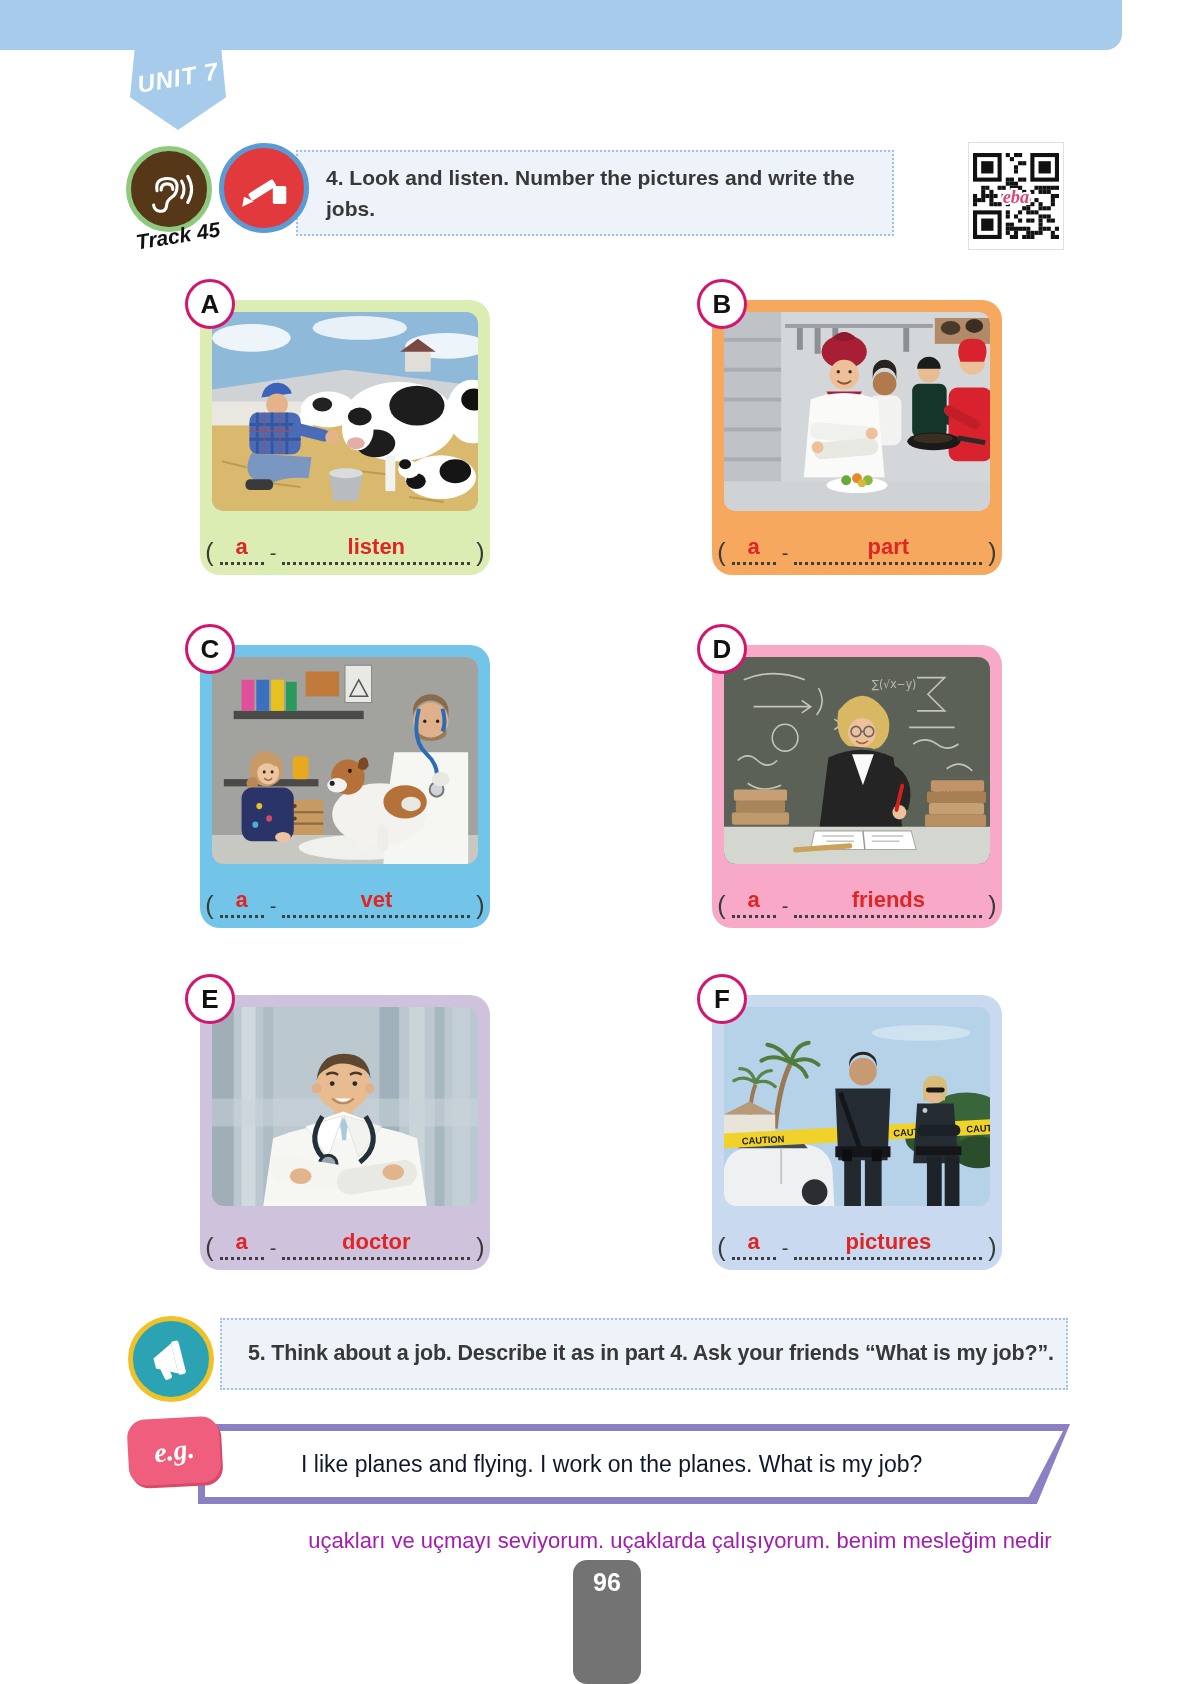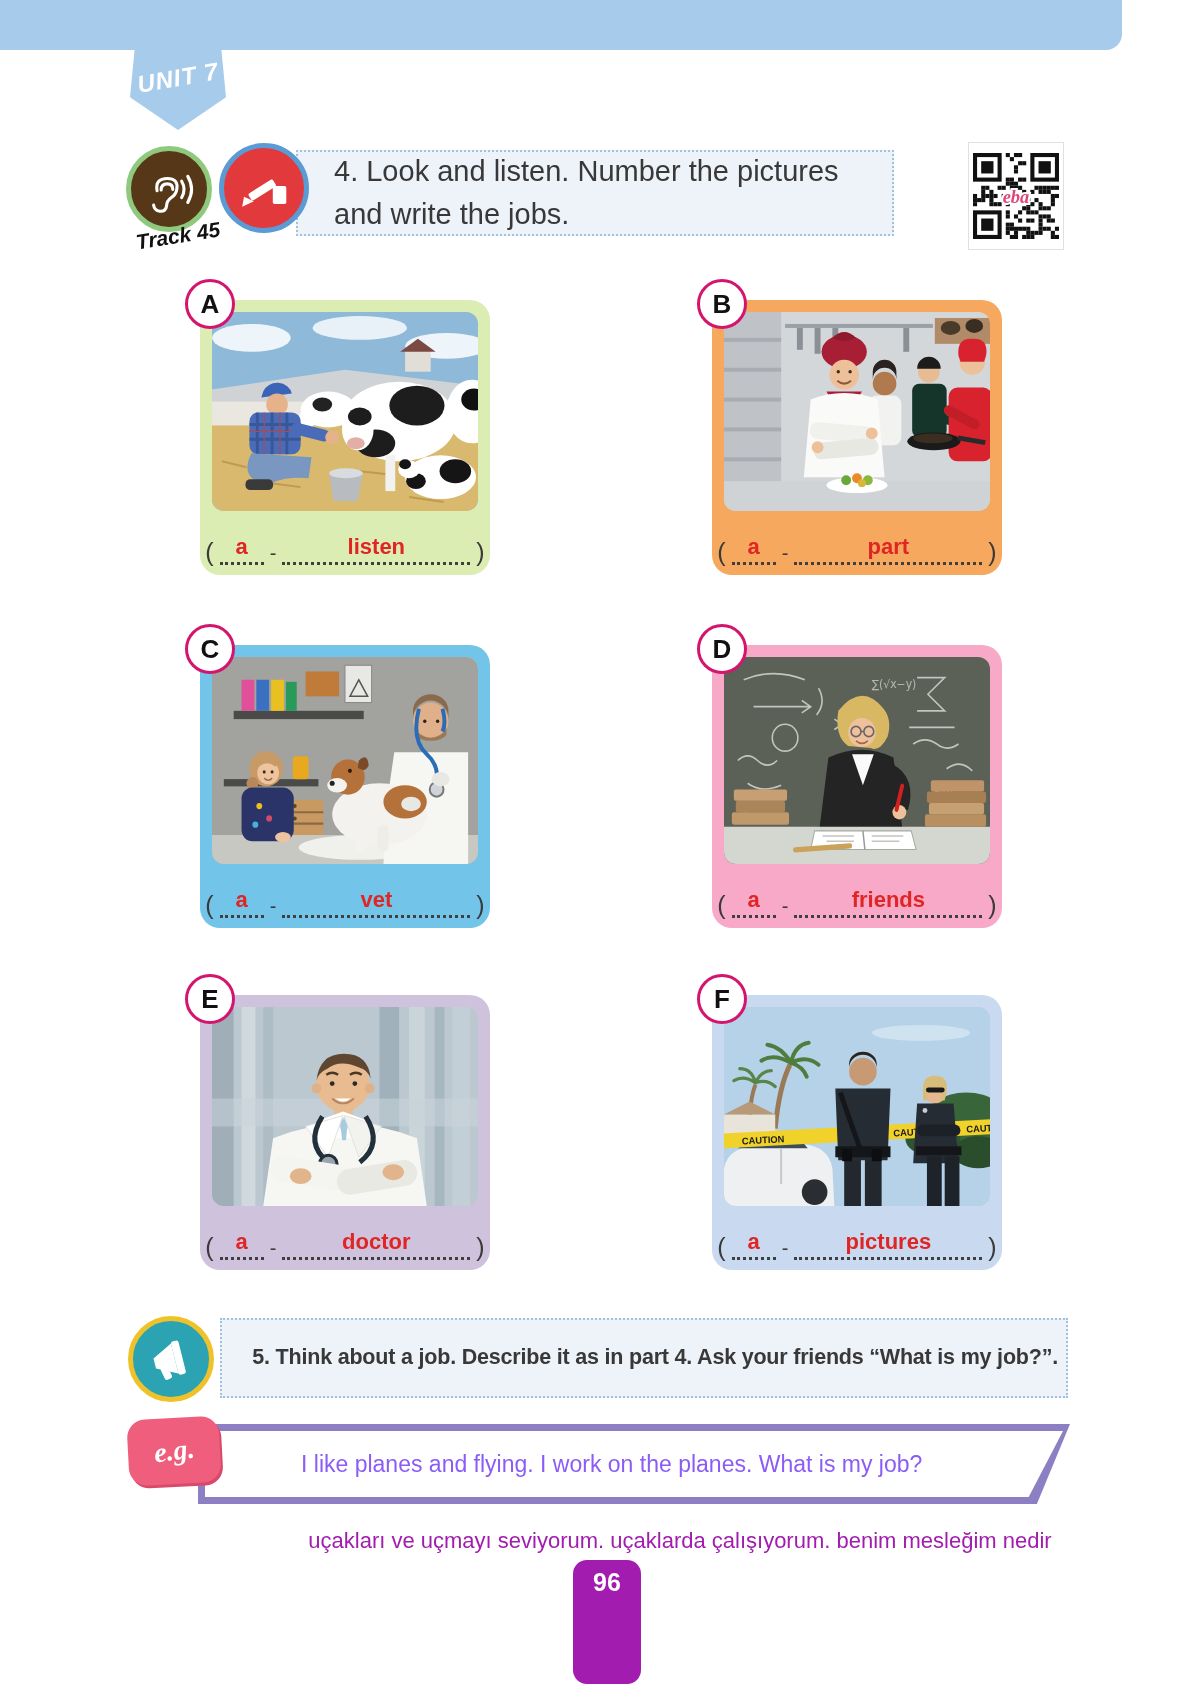--- a/index.html
+++ b/index.html
@@ -21,22 +21,22 @@
   .write-circle{left:219px;top:143px;width:90px;height:90px;background:#e23a3c;border:5px solid #5b9bd5;z-index:2;}
   .mega-circle{left:128px;top:1316px;width:86px;height:86px;background:#2ba3b3;border:5px solid #f0c229;z-index:2;}
   .icon-circle svg{width:72%;height:72%;}
   .track{position:absolute;left:108px;top:224px;width:140px;text-align:center;
          transform:rotate(-9deg);font-size:21px;font-weight:bold;font-style:italic;color:#111;}
 
   
   .instr-box{position:absolute;background:#eef3fa;border:2px dotted #9fc2e0;display:flex;
              align-items:center;box-sizing:border-box;}
   .box4{left:296px;top:150px;width:598px;height:86px;padding:6px 18px 6px 28px;}
-  .box4 p{margin:8px;width:552px;font-size:29px;font-weight:normal;color:#383838;line-height:1.5;}
-  .box5{left:220px;top:1318px;width:848px;height:80px;padding:6px 8px 6px 26px;text-align:right;}
+  .box4 p{margin:0;width:552px;font-size:21px;font-weight:bold;color:#383838;line-height:1.5;}
+  .box5{left:220px;top:1318px;width:848px;height:72px;padding:6px 8px 6px 26px;}
   .box5 p{margin:0;width:828px;font-size:21.5px;font-weight:bold;color:#383838;line-height:1.65;
           letter-spacing:-0.2px;}
 
   
   .qr{position:absolute;left:968px;top:142px;width:96px;height:108px;background:#fff;
       border:1px solid #e0e0e0;box-sizing:border-box;padding:4px;}
   .qr svg{width:100%;height:100%;display:block;}
 
   
   .card{position:absolute;width:290px;border-radius:20px;}
@@ -61,31 +61,31 @@
   .blank.long{width:188px;}
   .ans{position:absolute;left:50%;transform:translateX(-50%);bottom:2px;color:#e02525;
        font-weight:bold;font-size:22px;white-space:nowrap;}
 
   
   .eg-outer{position:absolute;left:198px;top:1424px;width:872px;height:80px;background:#8d7fc4;
             clip-path:polygon(0 0,100% 0,96.2% 100%,0 100%);}
   .eg-inner{position:absolute;left:7px;top:7px;right:7px;bottom:7px;background:#fff;
             clip-path:polygon(0 0,100% 0,96% 100%,0 100%);display:flex;align-items:center;
             padding-left:96px;box-sizing:border-box;}
-  .eg-inner p{margin:0;font-size:23px;color:#8b5cf6;}
+  .eg-inner p{margin:0;font-size:23px;color:#0f172a;}
   .eg-badge{position:absolute;left:128px;top:1418px;width:92px;height:66px;background:#ef5f7d;
             border-radius:18px;transform:rotate(-3deg);display:flex;align-items:center;
             justify-content:center;z-index:2;box-shadow:2px 3px 0 #d9496a;}
   .eg-badge span{color:#fff;font-size:28px;font-style:italic;font-family:"Liberation Serif",serif;
             font-weight:bold;transform:rotate(-4deg);}
 
   
   .translation{position:absolute;left:200px;top:1528px;width:960px;text-align:center;
                font-size:22px;color:#a21caf;}
-  .page-tab{position:absolute;left:573px;top:1560px;width:68px;height:124px;background:#a21caf;
+  .page-tab{position:absolute;left:573px;top:1560px;width:68px;height:124px;background:#737373;
             border-radius:14px;text-align:center;box-sizing:border-box;padding-top:8px;}
   .page-tab span{color:#fff;font-weight:bold;font-size:25px;}
 </style>
 </head>
 <body>
 
 <div class="topbar"></div>
 <div class="unit-tab">
   <span>UNIT 7</span>
 </div>

